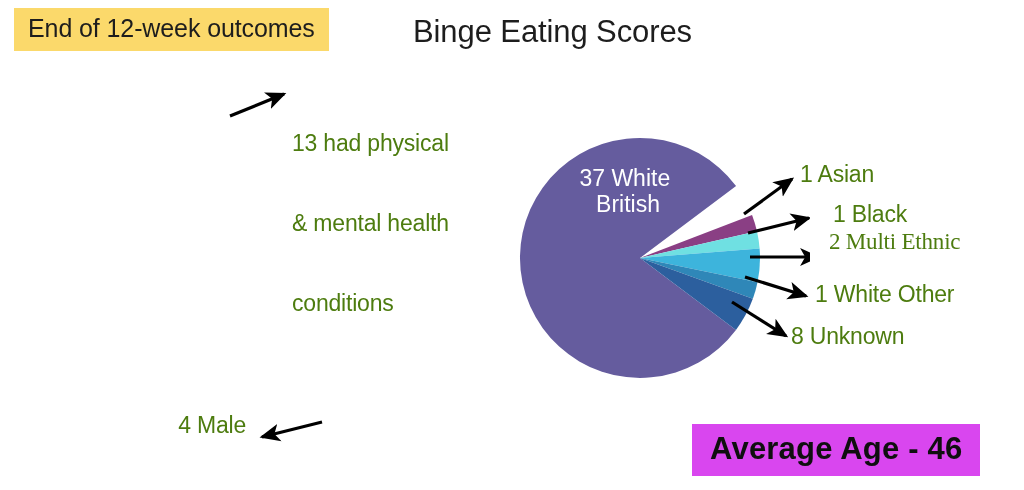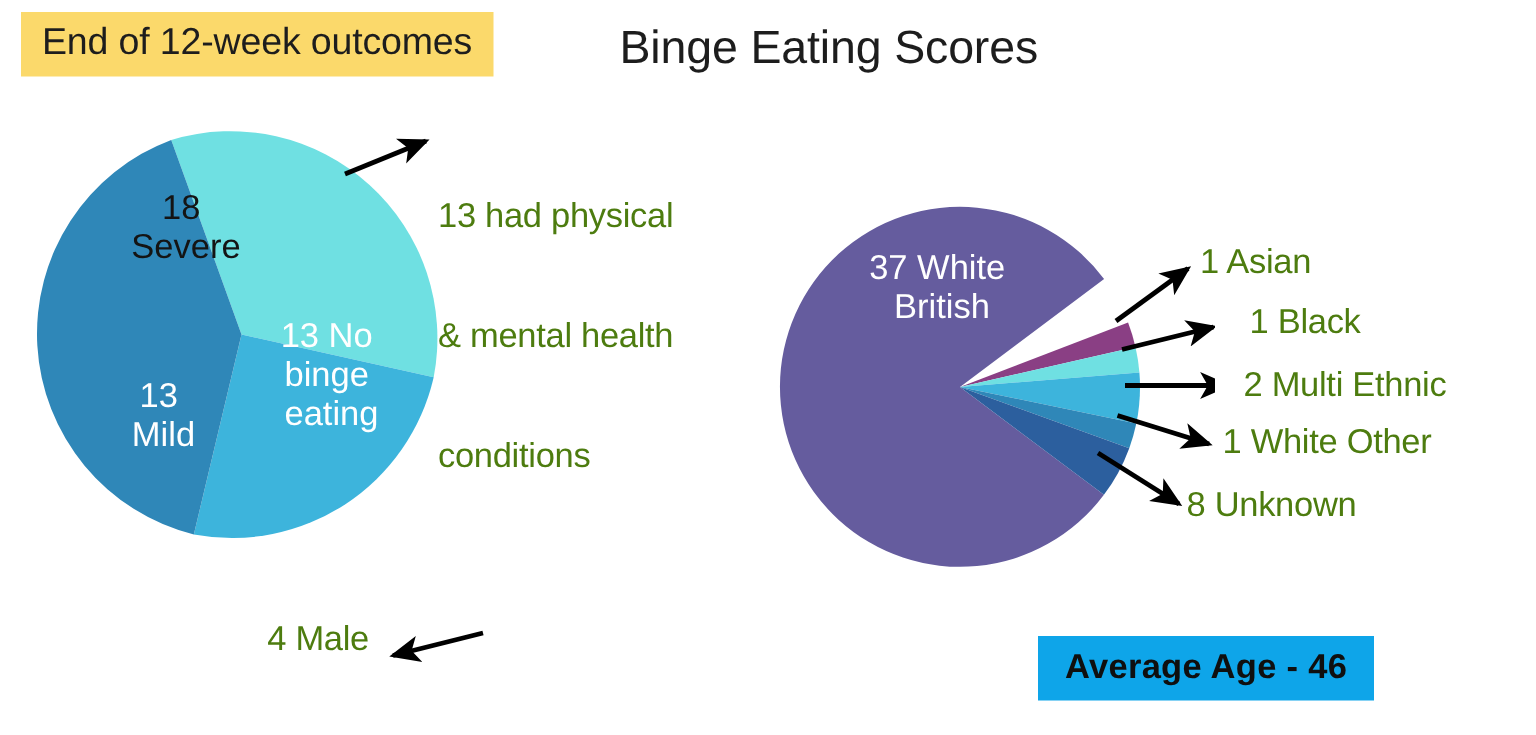--- a/index.html
+++ b/index.html
@@ -45,23 +45,23 @@
     color: #1d1d1d;
     letter-spacing: -0.1px;
     white-space: nowrap;
   }
 
   
   .age-badge {
     position: absolute;
     left: 692px;
     top: 424px;
-    background: #0ea5e9;
+    background: #d946ef;
     padding: 7px 18px 9px 18px;
-    font-size: 23px;
+    font-size: 31px;
     font-weight: bold;
     color: #0f0f0f;
     letter-spacing: 0.2px;
     white-space: nowrap;
   }
 
   
   .pie {
     position: absolute;
   }
@@ -89,46 +89,20 @@
 </style>
 </head>
 <body>
 
 <div class="stage">
 
   <div class="header-badge">End of 12-week outcomes</div>
 
   <div class="header-sub">Binge Eating Scores</div>
 
-  <div class="pie" style="left:23px; top:85px; width:276px; height:276px;">
-    <svg width="276" height="276" viewBox="0 0 276 276" aria-hidden="true">
-
-      <path fill="#6FE0E2" d="M138 138 L91.15 8.25 A138 138 0 0 1 266.13 166.53 Z"></path>
-
-      <path fill="#3DB4DC" d="M138 138 L266.13 166.53 A138 138 0 0 1 106.22 271.33 Z"></path>
-
-      <path fill="#2F87B8" d="M138 138 L106.22 271.33 A138 138 0 0 1 91.15 8.25 Z"></path>
-
-      <text class="slice-label dark" text-anchor="middle">
-        <tspan x="101" y="61">18</tspan>
-        <tspan x="101" y="87">Severe</tspan>
-      </text>
-
-      <text class="slice-label light" text-anchor="middle">
-        <tspan x="198" y="146">13 No</tspan>
-        <tspan x="198" y="172">binge</tspan>
-        <tspan x="198" y="198">eating</tspan>
-      </text>
-
-      <text class="slice-label light" text-anchor="middle">
-        <tspan x="86" y="186">13</tspan>
-        <tspan x="86" y="212">Mild</tspan>
-      </text>
-    </svg>
-  </div>
 
   <svg class="pie" style="left:228px; top:78px; width:70px; height:40px;" width="70" height="40" viewBox="0 0 70 40">
     <defs>
       <marker id="ah1" markerWidth="7" markerHeight="7" refX="5.6" refY="3.2" orient="auto" markerUnits="strokeWidth">
         <path d="M0,0.4 L6.4,3.2 L0,6 L1.6,3.2 Z" fill="#000"></path>
       </marker>
     </defs>
     <path d="M2 38 L56 16" stroke="#000" stroke-width="3.2" fill="none" marker-end="url(#ah1)"></path>
   </svg>
 
@@ -182,21 +156,21 @@
     <path d="M48 73 L109 58" stroke="#000" stroke-width="3.2" fill="none" marker-end="url(#ah3)"></path>
     <path d="M50 97 L118 97" stroke="#000" stroke-width="3.2" fill="none" marker-end="url(#ah3)"></path>
     <path d="M45 117 L106 136" stroke="#000" stroke-width="3.2" fill="none" marker-end="url(#ah3)"></path>
     <path d="M32 142 L86 176" stroke="#000" stroke-width="3.2" fill="none" marker-end="url(#ah3)"></path>
   </svg>
 
   <div class="anno right" style="left:800px; top:161px;">1 Asian</div>
 
   <div class="anno right" style="left:833px; top:201px;text-align:center;">1 Black</div>
 
-  <div class="anno right" style="left:829px; top:243px;">2 Multi Ethnic</div>
+  <div class="anno right" style="left:829px; top:229px;font-family:Liberation Serif, serif;">2 Multi Ethnic</div>
 
   <div class="anno right" style="left:815px; top:281px;">1 White Other</div>
 
   <div class="anno right" style="left:791px; top:323px;">8 Unknown</div>
 
   <div class="age-badge">Average Age - 46</div>
 
 </div>
 
 </body></html>

